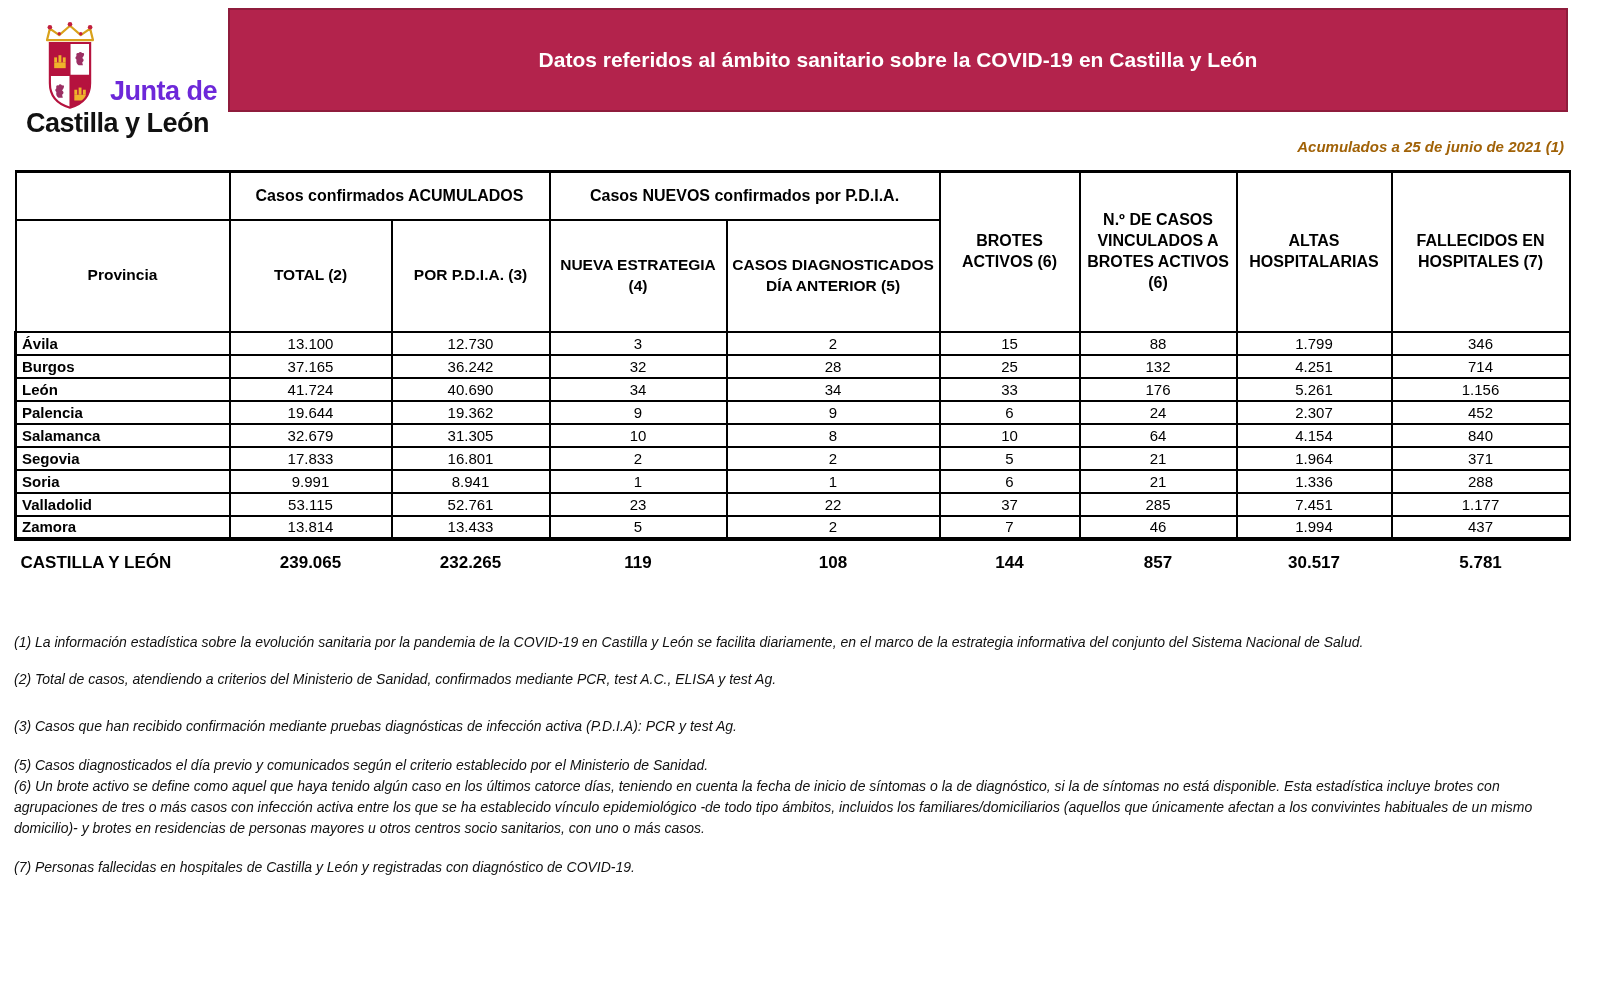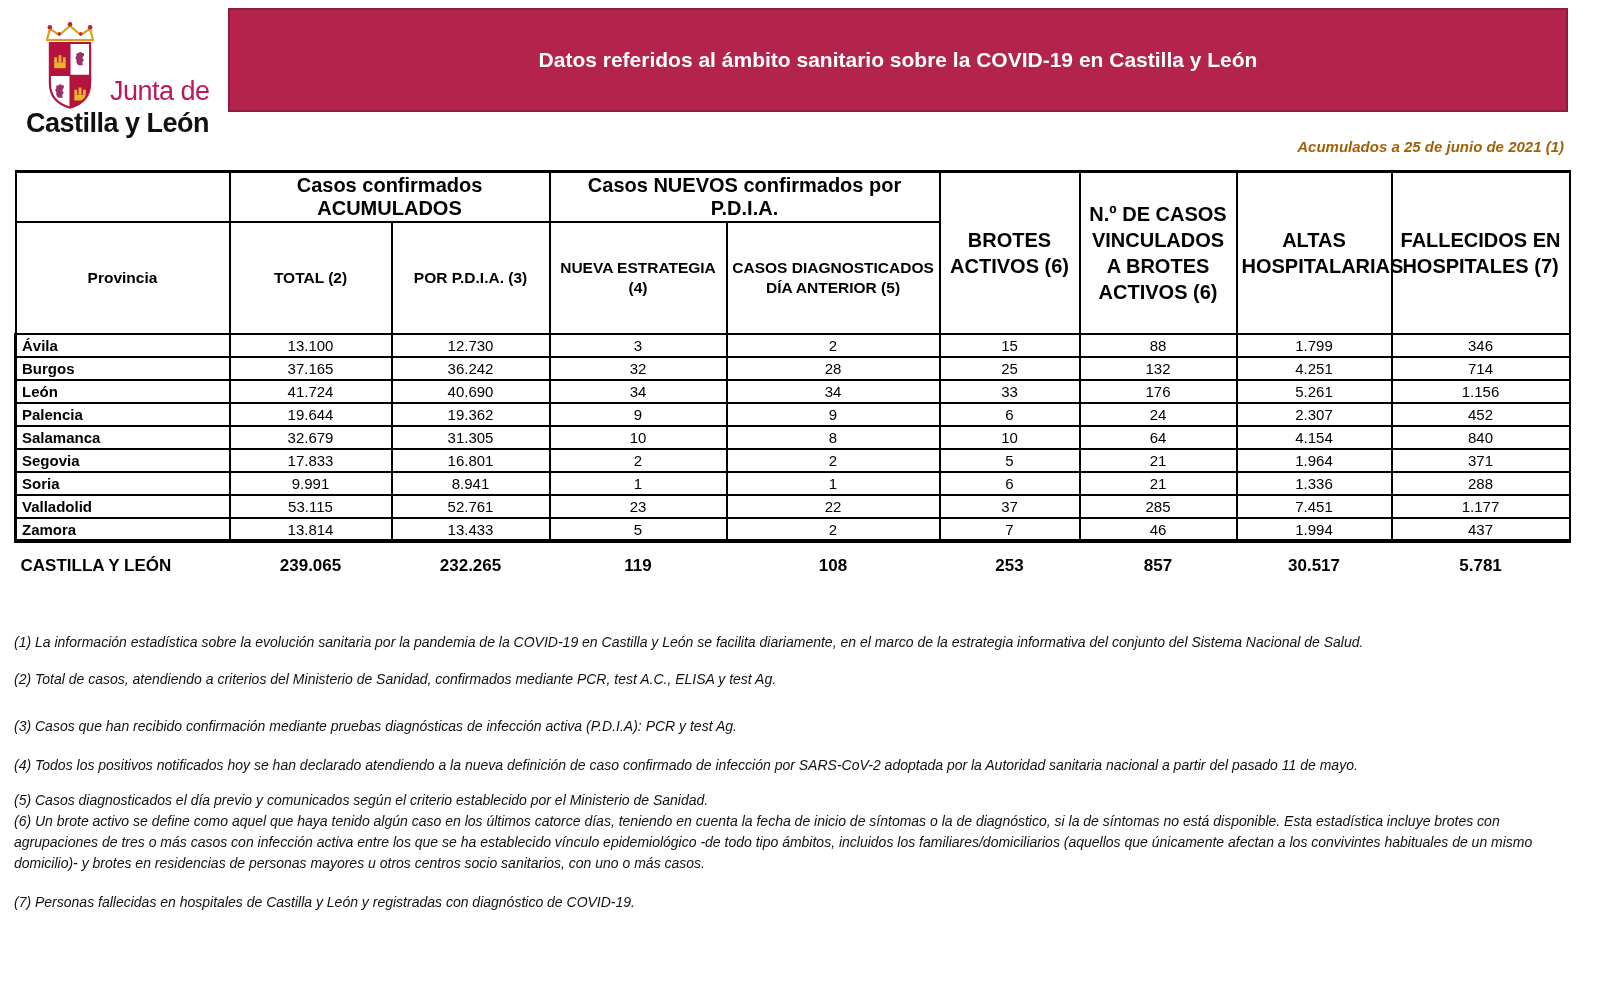--- a/index.html
+++ b/index.html
@@ -12,21 +12,21 @@
     height: 982px;
     background: #ffffff;
     overflow: hidden;
   }
 
   
   .logo { position: absolute; left: 24px; top: 16px; width: 200px; height: 125px; }
   .logo svg { position: absolute; left: 10px; top: 4px; }
   .logo-line1 {
     position: absolute; left: 86px; top: 60px;
-    font-size: 27px; font-weight: normal; letter-spacing: -0.5px; color: #be185d;
+    font-size: 27px; font-weight: bold; letter-spacing: -0.5px; color: #6d28d9;
   }
   .logo-line2 {
     position: absolute; left: 2px; top: 92px;
     font-size: 27px; font-weight: bold; letter-spacing: -0.5px; color: #111;
     white-space: nowrap;
   }
 
   
   .banner {
     position: absolute; left: 228px; top: 8px; width: 1340px; height: 104px;
@@ -52,21 +52,21 @@
     font-size: 15px;
   }
   table.covid th, table.covid td {
     border: 2px solid #000;
     vertical-align: middle;
     text-align: center;
     padding: 1px 4px;
   }
   tr.group-row { height: 48px; }
   tr.sub-row   { height: 112px; padding-left: 23px; }
-  tr.group-row th { font-weight: bold; font-size: 20px; border-top: 3px solid #000; }
+  tr.group-row th { font-weight: bold; font-size: 16px; border-top: 3px solid #000; }
   tr.sub-row th   { font-weight: bold; font-size: 15.5px; line-height: 1.3; }
   th.cell-empty { border: none; background: #fff; }
   th.prov-head  { border-left: 3px solid #000; border-top: 3px solid #000; font-size: 16px; }
   th.col-right-edge, td.col-right-edge { border-right: 3px solid #000; }
   th.pad-nueva    { padding: 0 30px; }
   th.pad-diag     { padding: 0 28px; }
   th.pad-brotes   { padding: 0 22px; line-height: 1.3; }
   th.pad-vinc     { padding: 0 22px; line-height: 1.3; }
   th.pad-altas    { padding: 0 14px; line-height: 1.3; }
   th.pad-fallec   { padding: 0 36px; line-height: 1.3; }
@@ -285,31 +285,30 @@
         <td>1.994</td>
         <td class="col-right-edge">437</td>
       </tr>
 
       <tr class="total-tr">
         <td class="prov-total">CASTILLA Y LEÓN</td>
         <td>239.065</td>
         <td>232.265</td>
         <td>119</td>
         <td>108</td>
-        <td>253</td>
+        <td>144</td>
         <td>857</td>
         <td>30.517</td>
         <td>5.781</td>
       </tr>
     </tbody>
   </table>
 
   <div class="footnotes">
     <p class="fn-1">(1) La información estadística sobre la evolución sanitaria por la pandemia de la COVID-19 en Castilla y León se facilita diariamente, en el marco de la estrategia informativa del conjunto del Sistema Nacional de Salud.</p>
     <p class="fn-2">(2) Total de casos, atendiendo a criterios del Ministerio de Sanidad, confirmados mediante PCR, test A.C., ELISA y test Ag.</p>
     <p class="fn-3">(3) Casos que han recibido confirmación mediante pruebas diagnósticas de infección activa (P.D.I.A): PCR y test Ag.</p>
-    <p class="fn-4">(4) Todos los positivos notificados hoy se han declarado atendiendo a la nueva definición de caso confirmado de infección por SARS-CoV-2 adoptada por la Autoridad sanitaria nacional a partir del pasado 11 de mayo.</p>
     <p class="fn-5">(5) Casos diagnosticados el día previo y comunicados según el criterio establecido por el Ministerio de Sanidad.</p>
     <p class="fn-6">(6) Un brote activo se define como aquel que haya tenido algún caso en los últimos catorce días, teniendo en cuenta la fecha de inicio de síntomas o la de diagnóstico, si la de síntomas no está disponible. Esta estadística incluye brotes con agrupaciones de tres o más casos con infección activa entre los que se ha establecido vínculo epidemiológico -de todo tipo ámbitos, incluidos los familiares/domiciliarios (aquellos que únicamente afectan a los convivintes habituales de un mismo domicilio)- y brotes en residencias de personas mayores u otros centros socio sanitarios, con uno o más casos.</p>
     <p class="fn-7">(7) Personas fallecidas en hospitales de Castilla y León y registradas con diagnóstico de COVID-19.</p>
   </div>
 
 </div>
 
 </body></html>

